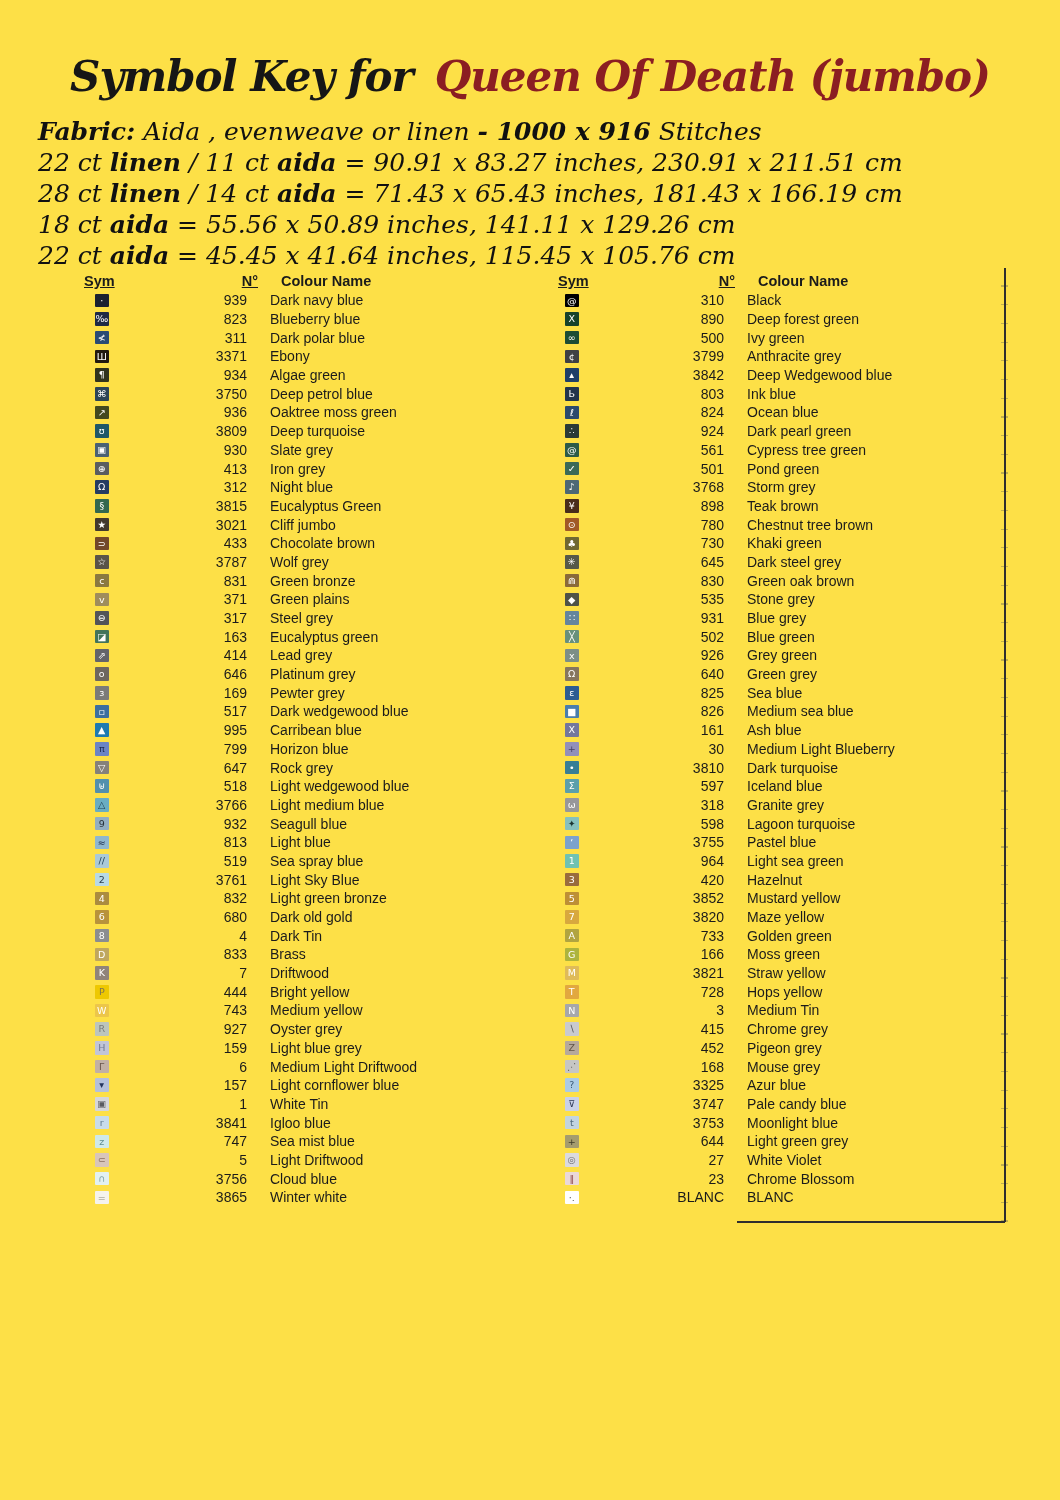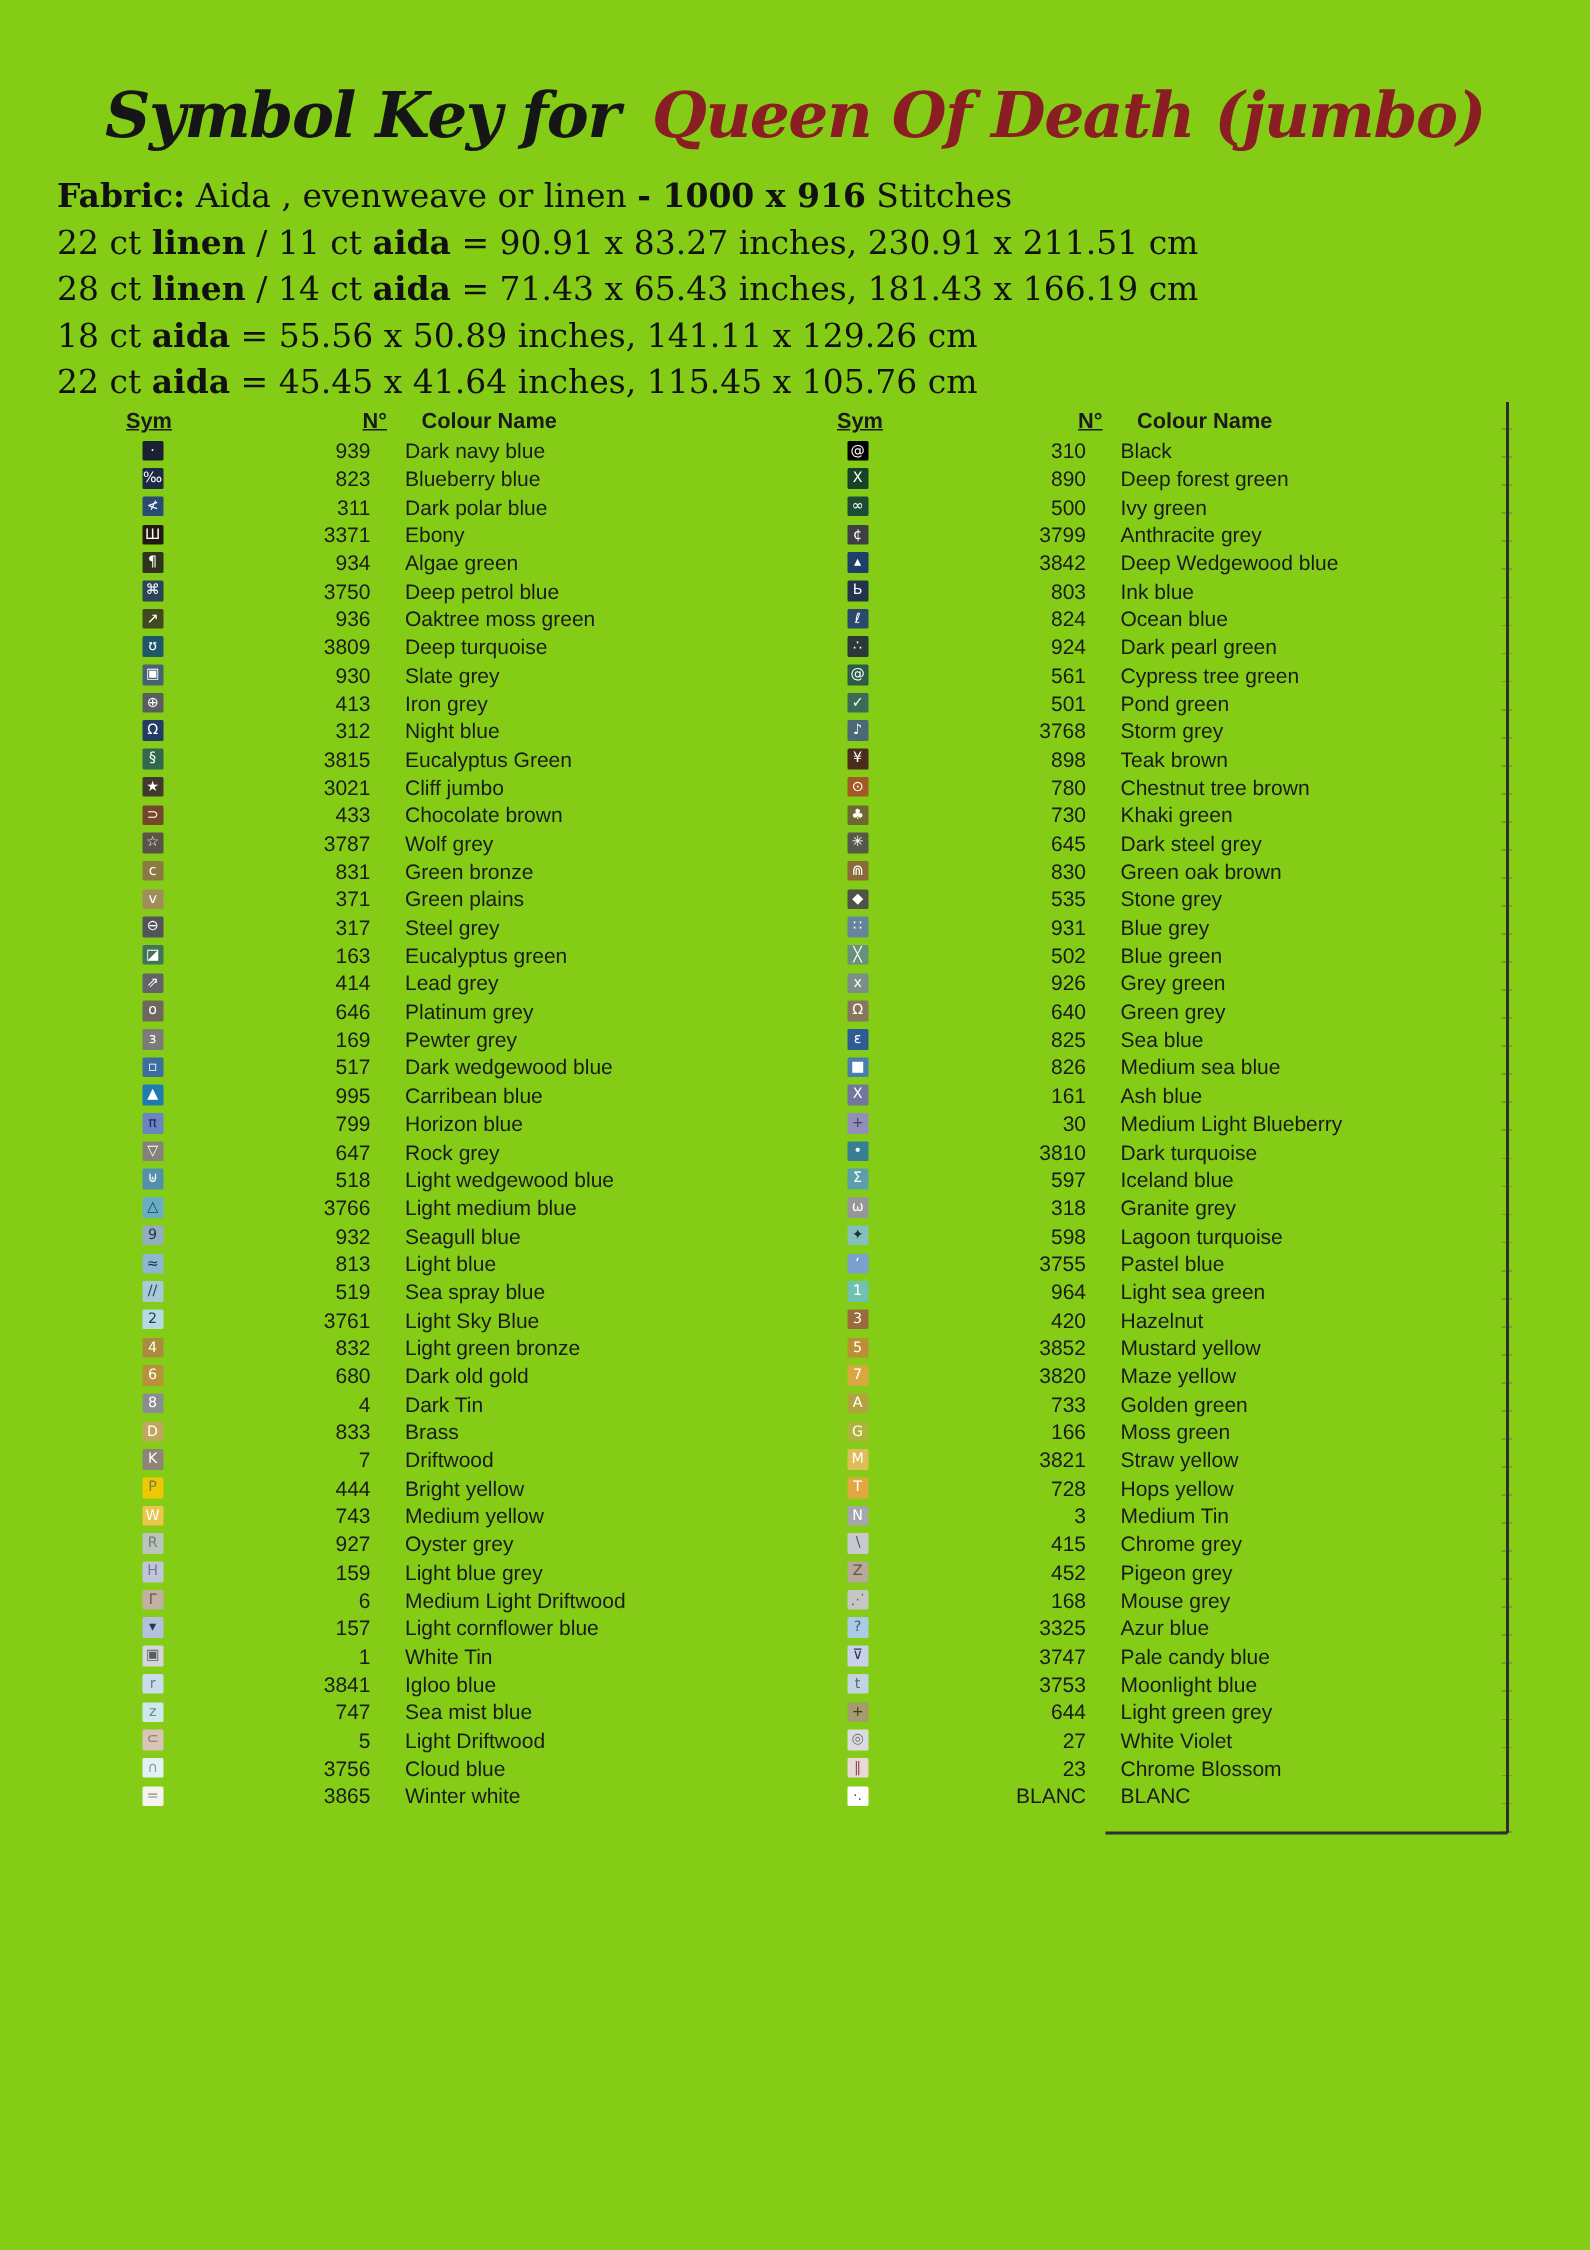--- a/index.html
+++ b/index.html
@@ -1,29 +1,29 @@
 <!DOCTYPE html>
 <html><head>
 <meta charset="utf-8">
 <style>
   html,body{margin:0;padding:0;background:#ffffff;}
   .page{
-    position:relative;width:1060px;height:1500px;background:#84cc16;
+    position:relative;width:1060px;height:1500px;background:#fde047;
     font-family:"Liberation Sans", sans-serif;color:#1b1b1b;overflow:hidden;
   }
   .title{
     position:absolute;top:52px;left:0;width:1060px;text-align:center;
     font-family:"DejaVu Serif", serif;font-style:italic;font-weight:bold;
     font-size:42px;letter-spacing:-1px;white-space:nowrap;margin:0;
   }
   .title .t-black{color:#161616;margin-right:22px;}
   .title .t-red{color:#8b1e22;}
   .fabric{
     position:absolute;left:38px;top:116px;width:990px;
-    font-family:"DejaVu Serif", serif;font-size:22px;
+    font-family:"DejaVu Serif", serif;font-style:italic;font-size:25px;
     line-height:31px;color:#111;
   }
   .fabric .seg-b{font-weight:bold;}
   .stable{position:absolute;top:271px;}
   .stable.left{left:84px;width:430px;}
   .stable.right{left:558px;width:430px;}
   .thead{display:flex;align-items:center;height:20px;font-size:14.5px;font-weight:bold;}
   .thead .h-sym{width:24px;text-decoration:underline;}
   .thead .h-num{text-align:right;text-decoration:underline;}
   .stable.left .h-num{width:150px;}

